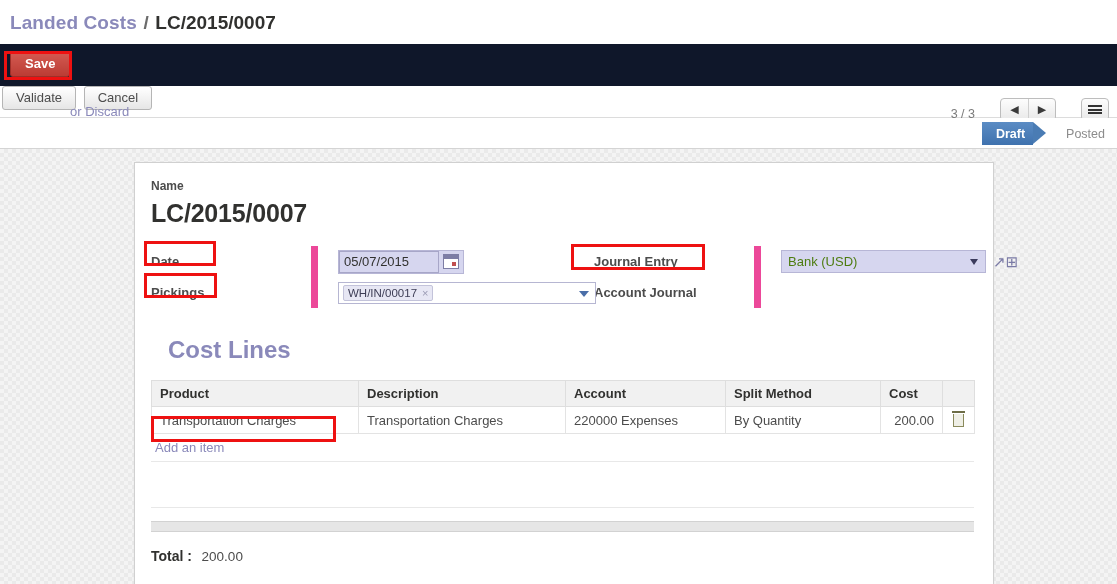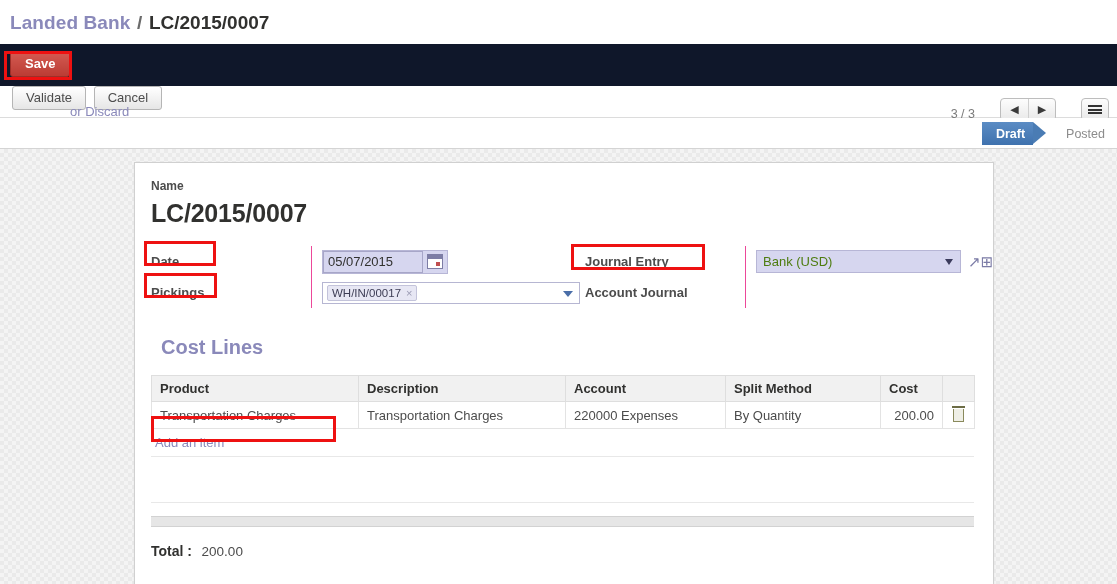--- a/index.html
+++ b/index.html
@@ -102,21 +102,21 @@
     border-radius: 4px;
     background-image: linear-gradient(to bottom, #fdfdfd, #e9e9e9);
     display: flex; align-items: center; justify-content: center;
     cursor: pointer;
   }
   .menu-btn .bar { display: block; width: 14px; height: 2px; background: #333; margin: 1.5px 0; }
 
   
   .buttons-row {
     height: 32px;
-    padding-left: 12px;
+    padding-left: 2px;
     background: #ffffff;
     border-bottom: 1px solid #dcdcdc;
   }
   .btn-default {
     display: inline-block;
     background-image: linear-gradient(to bottom, #ffffff, #e6e6e6);
     border: 1px solid #b5b5b5;
     border-radius: 3px;
     color: #4c4c4c;
     font-size: 13px;
@@ -199,25 +199,25 @@
   .record-title {
     font-size: 25px;
     font-weight: bold;
     color: #31312f;
     line-height: 30px;
     margin-bottom: 18px;
     letter-spacing: -.2px;
   }
 
   
-  .form-cols { display: flex; gap: 0; }
+  .form-cols { display: flex; gap: 8px; }
   .col-left { width: 430px; display: flex; }
   .col-right { width: 420px; display: flex; padding-left: 5px; }
   .labels-col { width: 160px; flex: 0 0 160px; }
-  .fields-col { flex: 1; border-left: 1px solid #ec4899; padding-left: 10px; }
+  .fields-col { flex: 1; border-left: 7px solid #ec4899; padding-left: 20px; }
 
   .form-row {
     height: 31px;
     display: flex;
     align-items: center;
   }
   .lbl {
     font-size: 13px;
     font-weight: bold;
     color: #4c4c4c;
@@ -323,24 +323,24 @@
   
   .annot {
     position: absolute;
     border: 3px solid #ee1111;
     pointer-events: none;
     z-index: 15;
   }
 
   
   .section-title {
-    font-size: 20px;
+    font-size: 24px;
     font-weight: bold;
     color: #8a89ba;
-    margin: 28px 0 16px 10px;
+    margin: 28px 0 16px 17px;
   }
   table.lines {
     width: 823px;
     border-collapse: collapse;
     table-layout: fixed;
     font-size: 13px;
     border-radius: 18px;
   }
   table.lines th {
     background: #f1f1f1;
@@ -418,21 +418,21 @@
     padding-top: 16px;
     font-size: 13px;
   }
   .total-lbl { font-weight: bold; color: #31312f; font-size: 14px; }
   .total-val { color: #4c4c4c; margin-left: 6px; font-size: 13.5px; }
 </style>
 </head>
 <body>
 
 <div class="breadcrumb-bar">
-  <span class="bc-root">Landed Bank</span>
+  <span class="bc-root">Landed Costs</span>
   <span class="bc-sep">/</span>
   <span class="bc-current">LC/2015/0007</span>
 </div>
 
 <div class="action-bar">
   <span class="btn-save">Save</span>
   <span class="or-text">
     <span>or</span>
     <a class="discard-link">Discard</a>
   </span>

